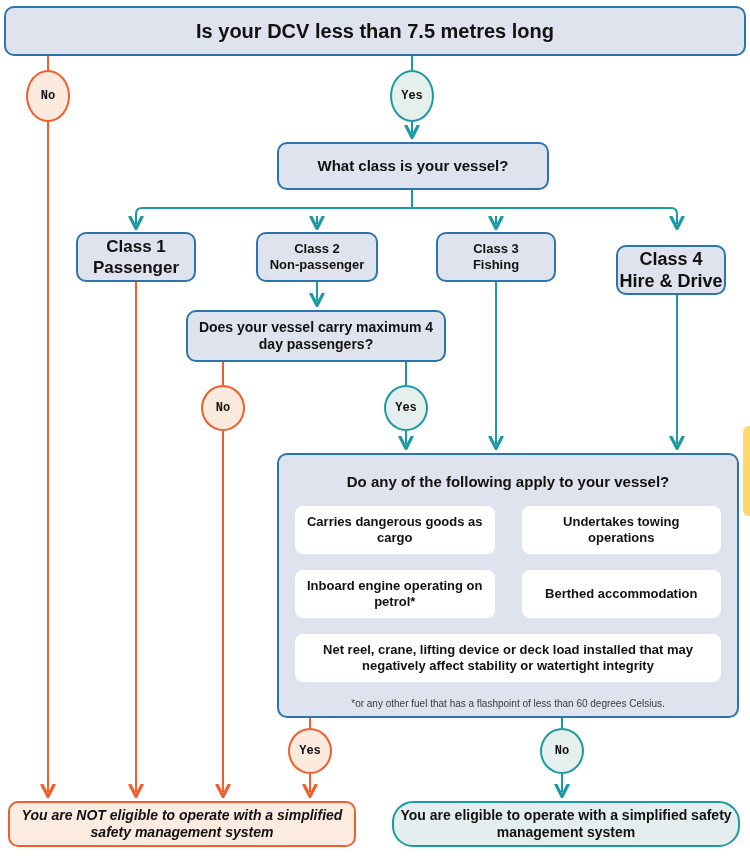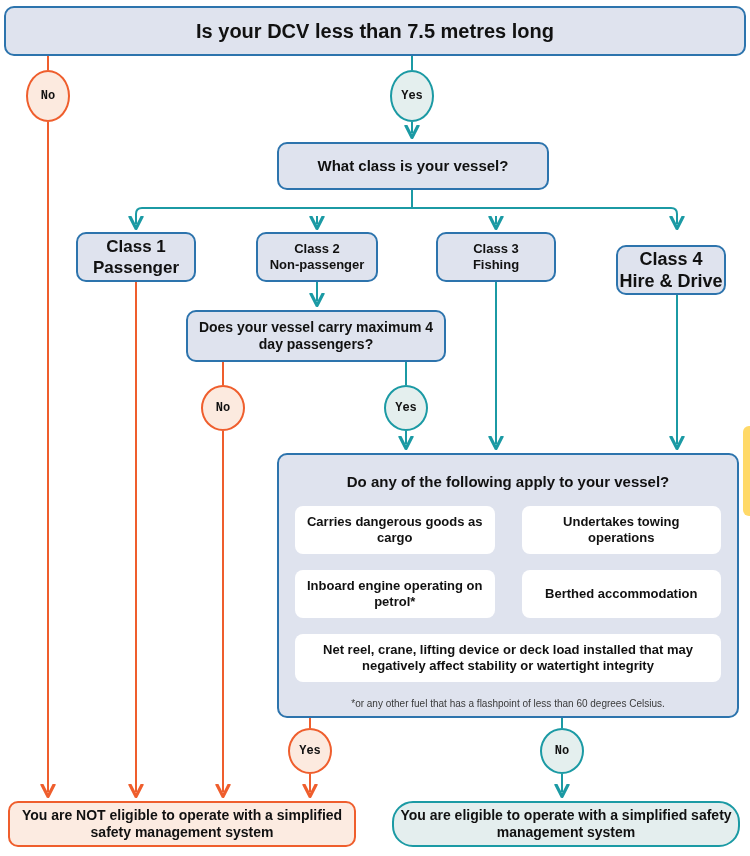--- a/index.html
+++ b/index.html
@@ -105,21 +105,21 @@
     box-sizing:border-box;
   }
   .cond.wide{ min-height:48px; font-size:13px; }
   #footnote{
     text-align:center;
     font-size:10px;
     color:#3a3a3a;
     font-weight:normal;
     margin-top:8px;
   }
-  #res-not{ left:8px;  top:801px; width:348px; height:46px; font-size:14px; }
+  #res-not{ left:8px;  top:801px; width:348px; height:46px; font-size:14px;font-style:italic; }
   #res-yes{ left:392px; top:801px; width:348px; height:46px; font-size:14px;border-radius:21px; }
   #e-root-no{  left:26px;  top:70px;  width:44px; height:52px; }
   #e-root-yes{ left:390px; top:70px;  width:44px; height:52px; }
   #e-day-no{   left:201px; top:385px; width:44px; height:46px; }
   #e-day-yes{  left:384px; top:385px; width:44px; height:46px; }
   #e-panel-yes{left:288px; top:728px; width:44px; height:46px; }
   #e-panel-no{ left:540px; top:728px; width:44px; height:46px; }
   #yellow-tab{
     position:absolute;
     left:743px; top:426px;

